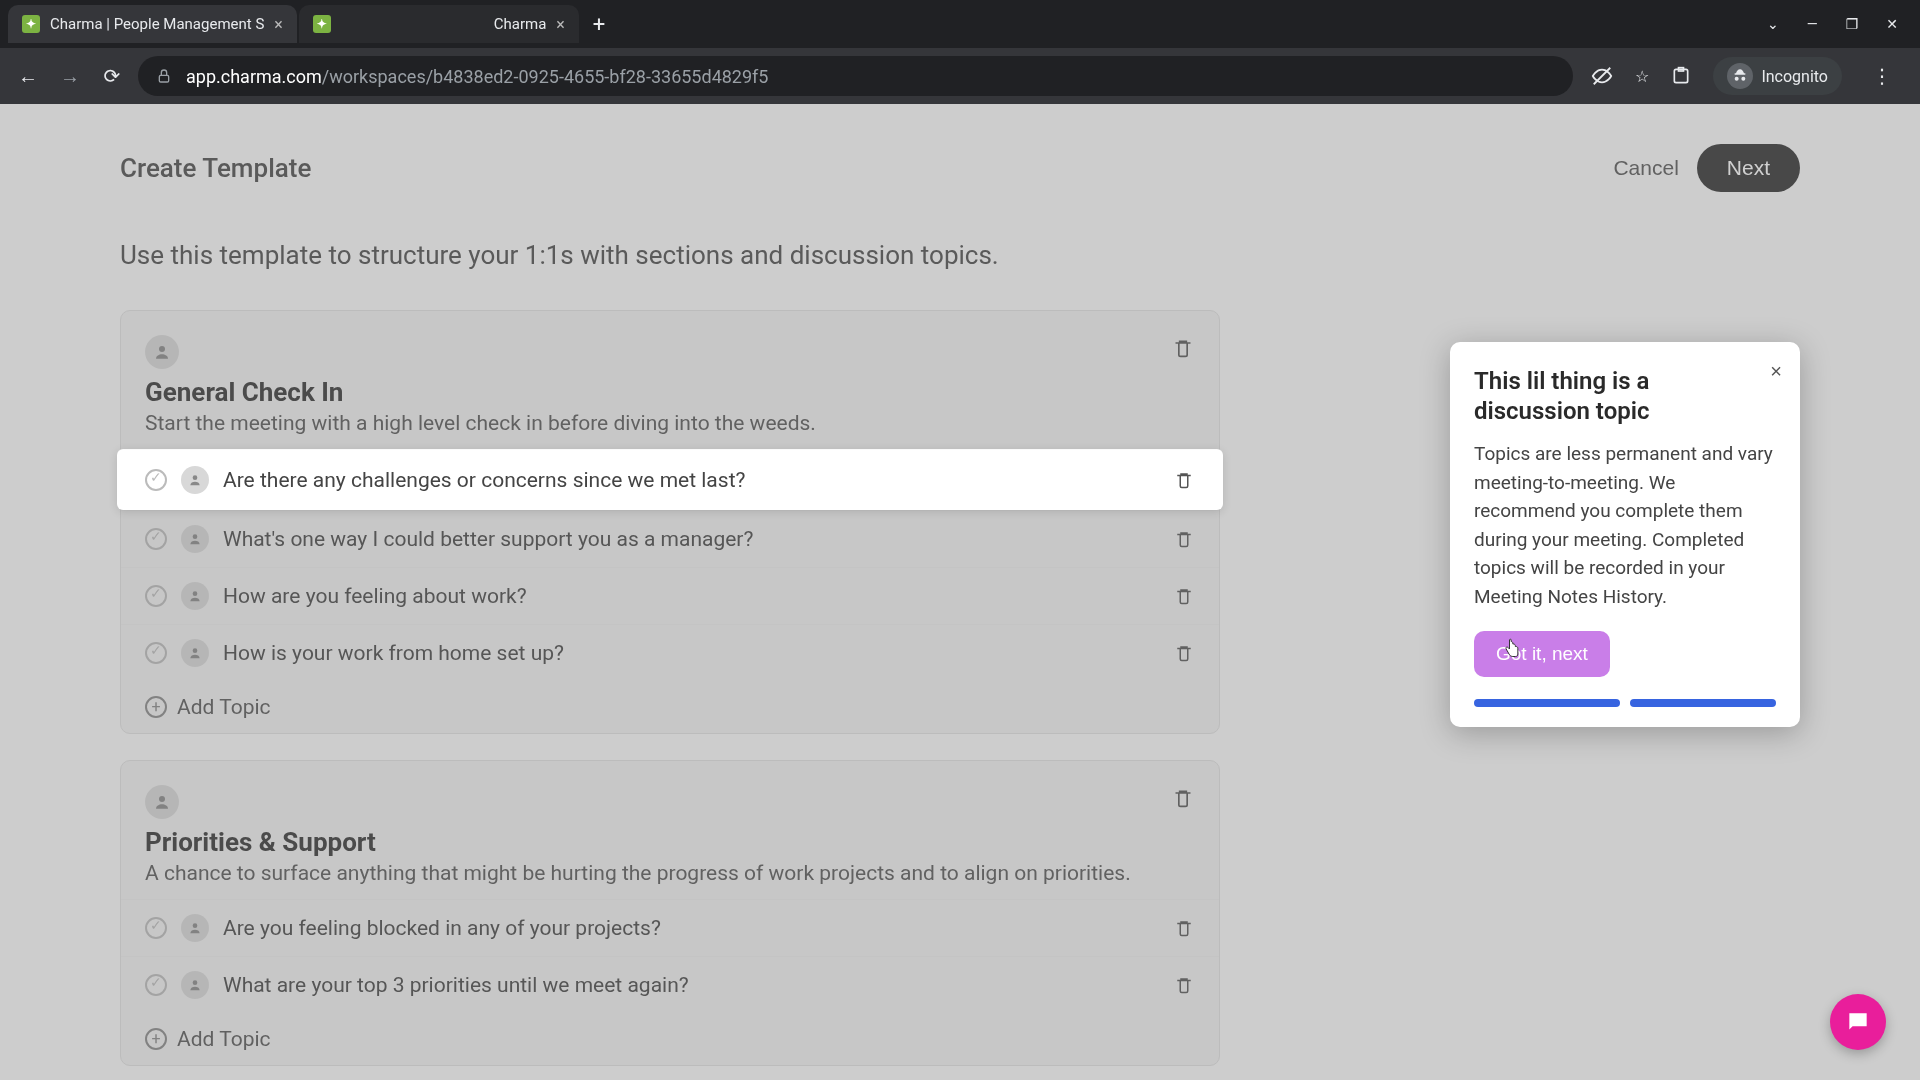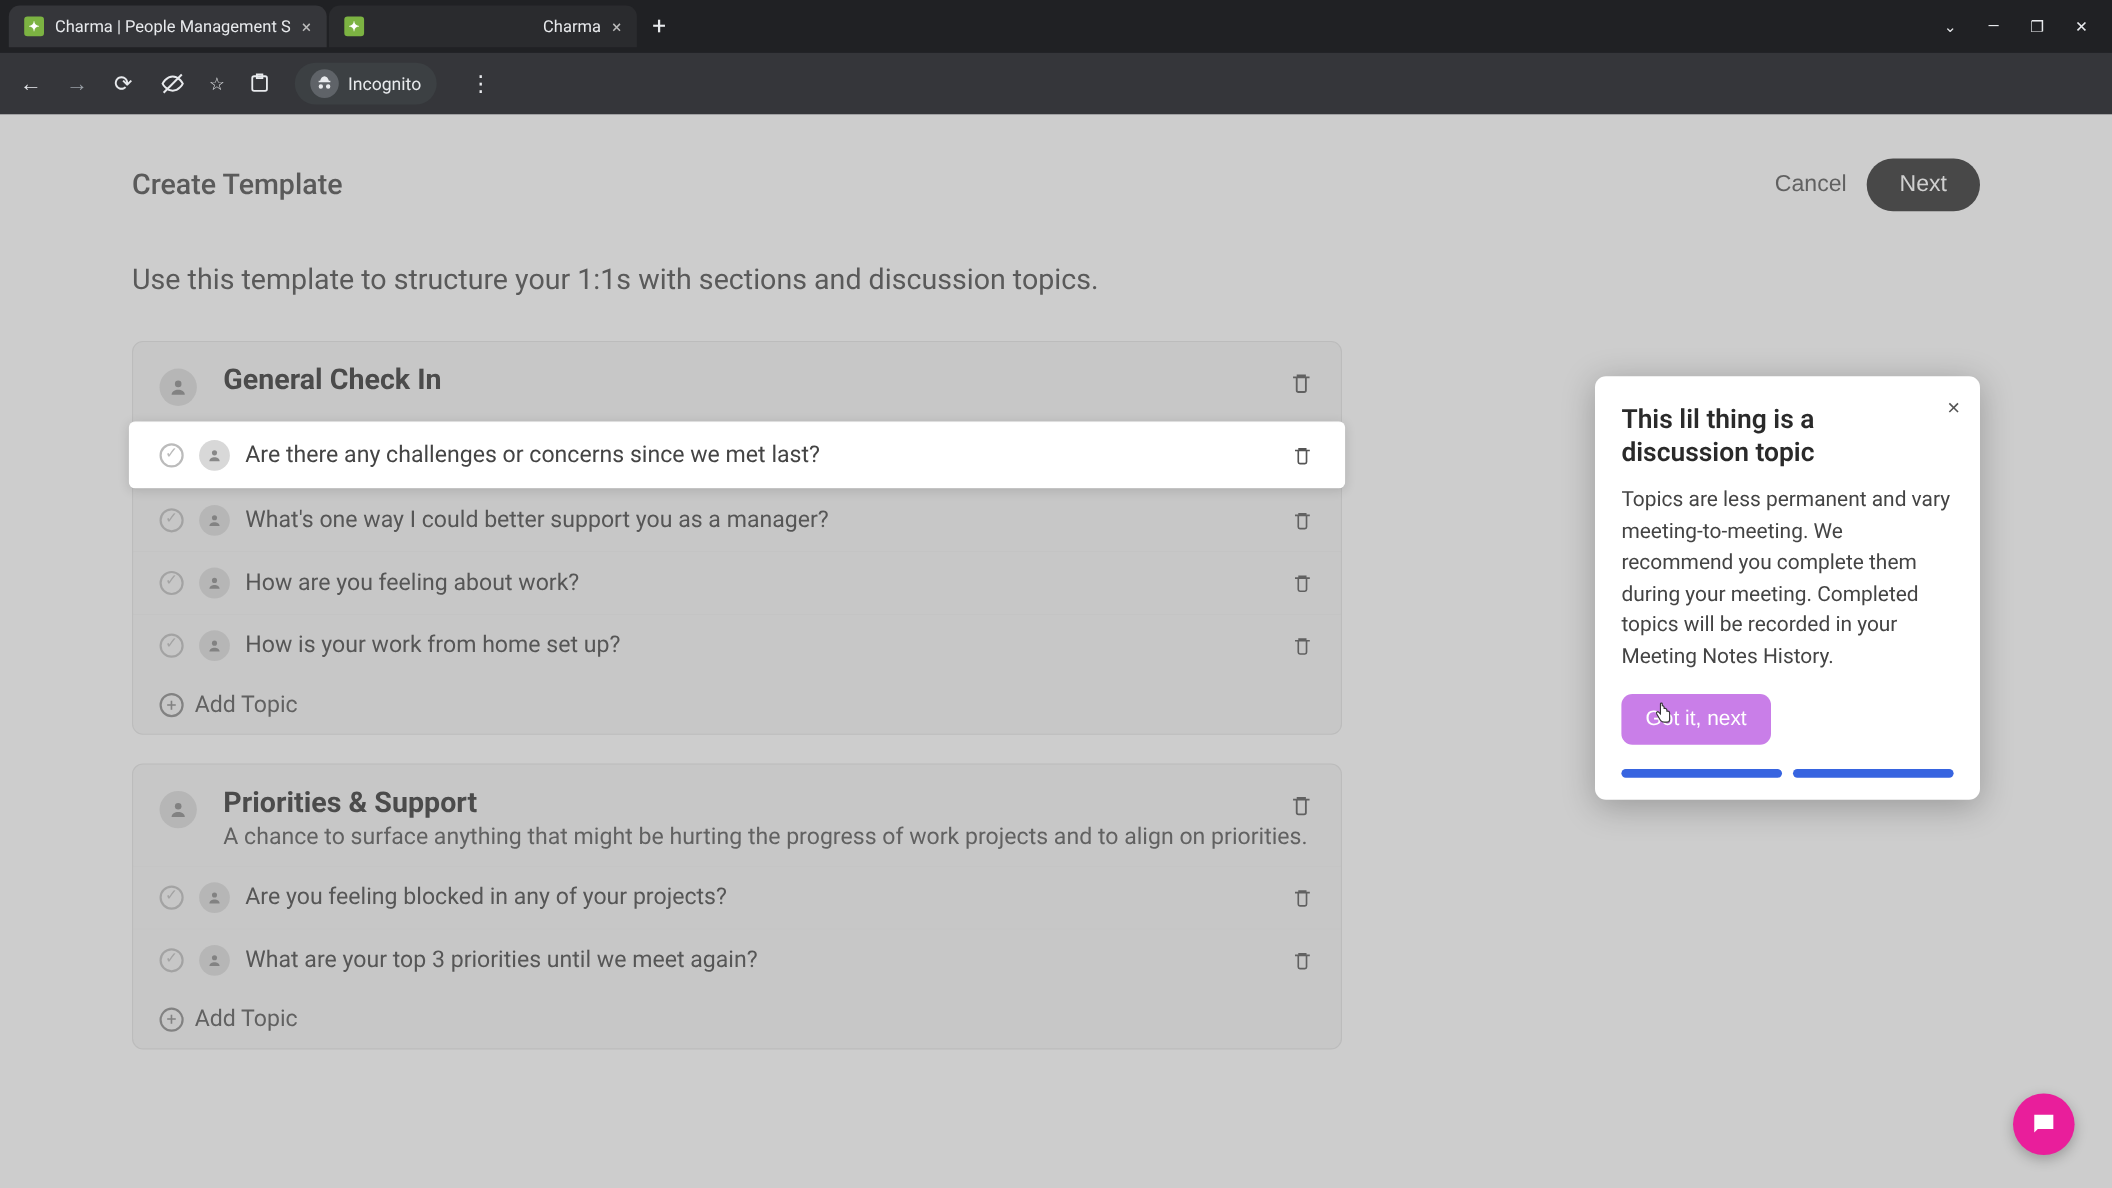--- a/index.html
+++ b/index.html
@@ -150,22 +150,23 @@
   .section-card {
     background: #f2f2f2;
     border: 1px solid #e0e0e0;
     border-radius: 10px;
     width: 1100px;
     margin-bottom: 26px;
   }
   .section-header {
     display:flex; align-items:flex-start;
     padding: 20px 24px 14px 24px;
-    gap:24px;
+    gap:8px;
     position:relative;
+    flex-direction:column;
   }
   .sec-avatar {
     width:34px; height:34px; border-radius:50%;
     background:#d8d8d8; display:flex; align-items:center; justify-content:center;
     color:#777; flex-shrink:0; margin-top:4px;
   }
   .sec-text { flex:1; }
   .sec-title { font-size: 26px; font-weight:700; color:#333; margin-bottom:4px; }
   .sec-desc { font-size: 21px; color:#555; }
   .trash {
@@ -302,20 +303,29 @@
     <span>—</span>
     <span>❐</span>
     <span>✕</span>
   </div>
 </div>
 
 <div class="address-bar">
   <div class="nav-icon enabled">←</div>
   <div class="nav-icon">→</div>
   <div class="nav-icon enabled">⟳</div>
+  <div class="url-field">
+    <span class="lock">
+      <svg width="16" height="16" viewBox="0 0 24 24" fill="none" stroke="currentColor" stroke-width="2">
+          <rect x="5" y="11" width="14" height="10" rx="2"></rect>
+          <path d="M8 11V7a4 4 0 0 1 8 0v4"></path>
+        </svg>
+    </span>
+    <span><span class="url-domain">app.charma.com</span><span class="url-path">/workspaces/b4838ed2-0925-4655-bf28-33655d4829f5</span></span>
+  </div>
   <div class="addr-icons">
     <span>
       <svg width="22" height="22" viewBox="0 0 24 24" fill="none" stroke="currentColor" stroke-width="2">
           <path d="M2 12s3.5-7 10-7 10 7 10 7-3.5 7-10 7S2 12 2 12z"></path>
           <line x1="3" y1="21" x2="21" y2="3"></line>
         </svg>
     </span>
     <span>☆</span>
     <span>
       <svg width="20" height="20" viewBox="0 0 24 24" fill="none" stroke="currentColor" stroke-width="2">
@@ -350,20 +360,21 @@
     <div class="section-card">
       <div class="section-header">
         <div class="sec-avatar">
           <svg width="18" height="18" viewBox="0 0 24 24" fill="#888">
               <circle cx="12" cy="8" r="4"></circle>
               <path d="M4 21c0-4 4-6 8-6s8 2 8 6"></path>
             </svg>
         </div>
         <div class="sec-text">
           <div class="sec-title">General Check In</div>
+          <div class="sec-desc">Start the meeting with a high level check in before diving into the weeds.</div>
         </div>
         <span class="trash">
           <svg width="20" height="22" viewBox="0 0 24 24" fill="none" stroke="#555" stroke-width="2">
               <path d="M3 6h18M8 6V4h8v2m-9 0v14a2 2 0 002 2h6a2 2 0 002-2V6"></path>
             </svg>
         </span>
       </div>
 
       <div class="topic-row highlighted">
         <div class="check-circle"></div>

